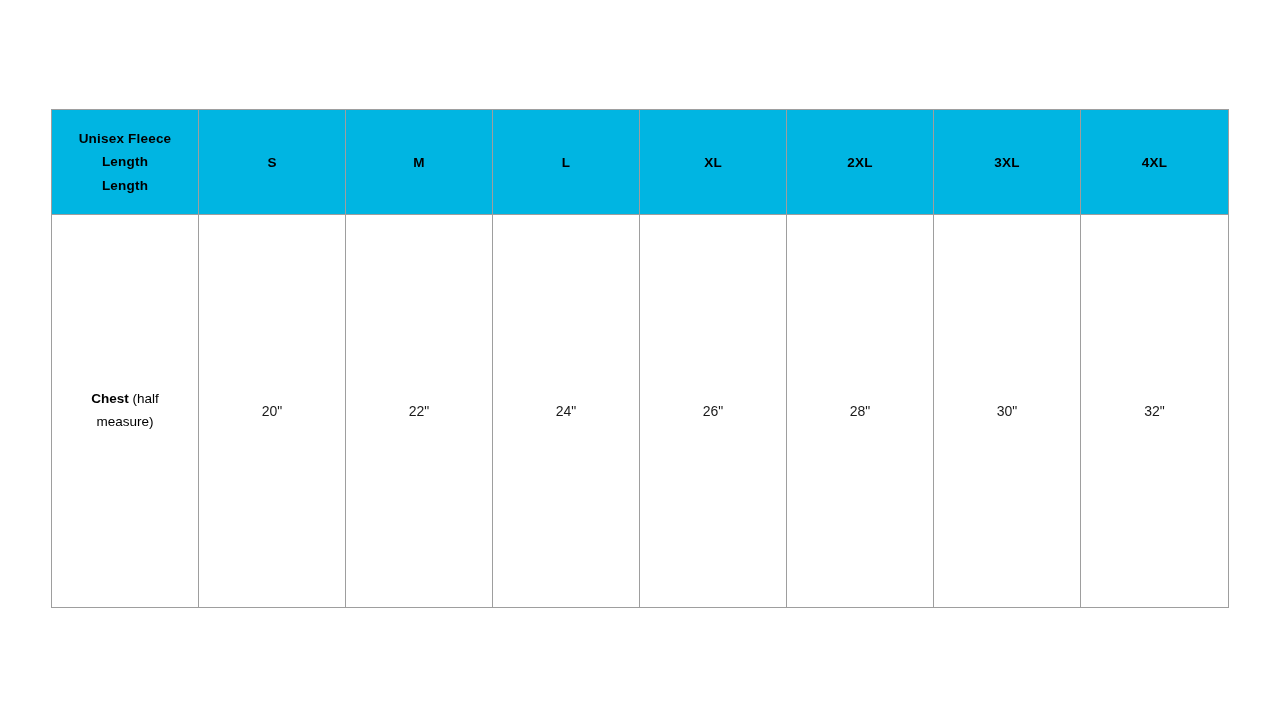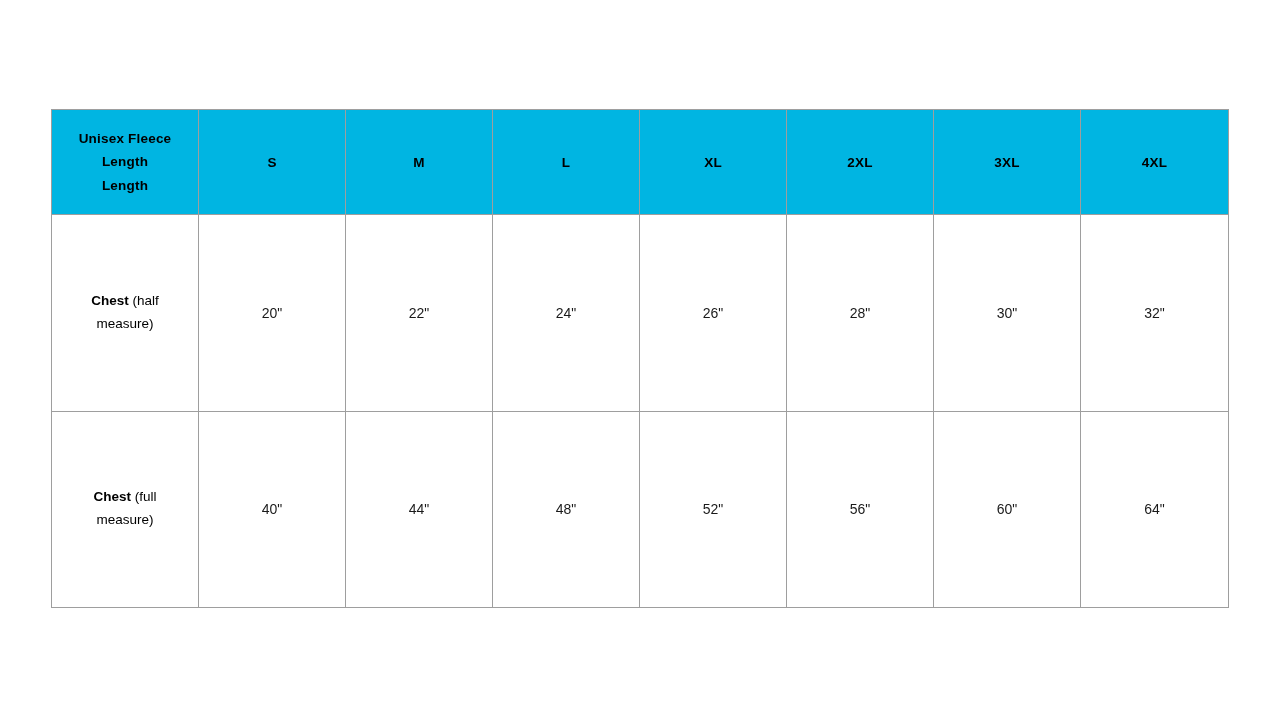--- a/index.html
+++ b/index.html
@@ -132,30 +132,20 @@
           <td class="row-label"><span class="lbl-strong">Chest</span><span class="lbl-note"> (half</span><br><span class="lbl-note">measure)</span></td>
           <td>20"</td>
           <td>22"</td>
           <td>24"</td>
           <td>26"</td>
           <td>28"</td>
           <td>30"</td>
           <td>32"</td>
         </tr>
 
-        <tr>
-          <td class="row-label"><span class="lbl-strong">Chest</span><span class="lbl-note"> (full</span><br><span class="lbl-note">measure)</span></td>
-          <td>40"</td>
-          <td>44"</td>
-          <td>48"</td>
-          <td>52"</td>
-          <td>56"</td>
-          <td>60"</td>
-          <td>64"</td>
-        </tr>
 
 
 
       </tbody>
     </table>
 
   </div>
 </div>
 
 </body></html>

